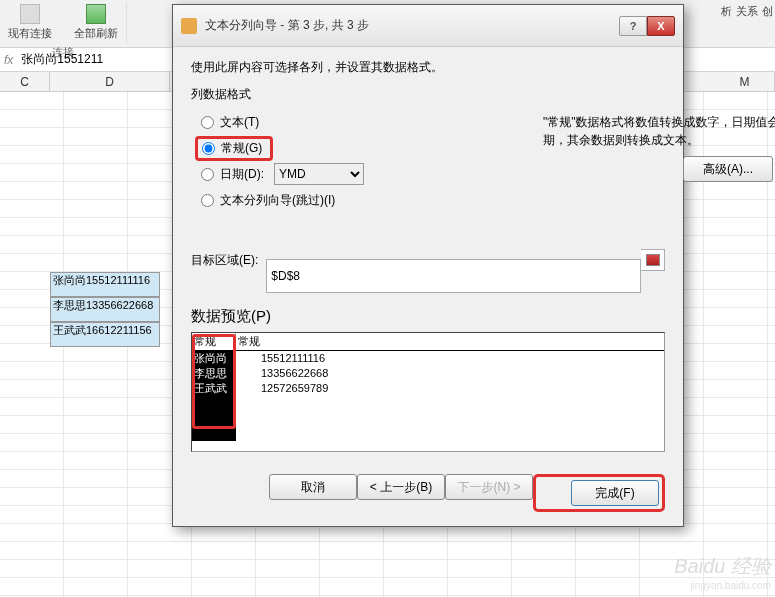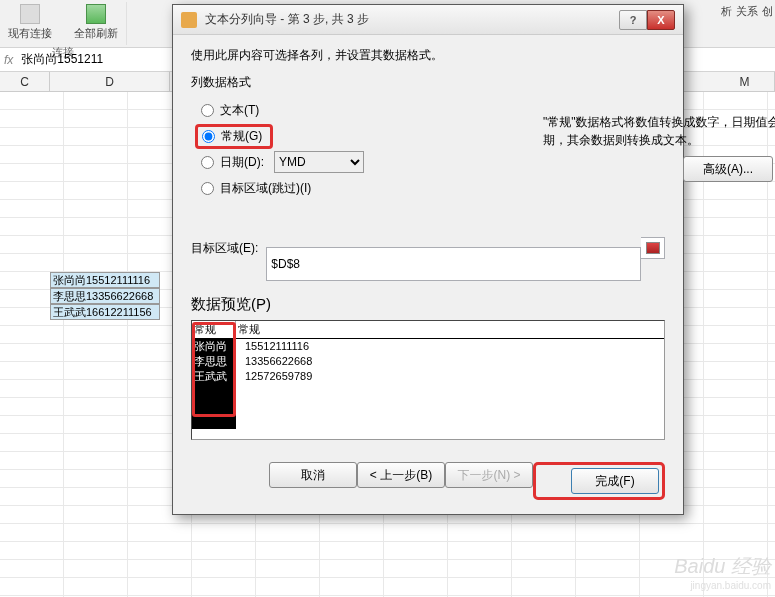--- a/index.html
+++ b/index.html
@@ -24,25 +24,25 @@
     .col-headers { height: 20px; display: flex; background: #f3f3f3; border-bottom: 1px solid #ccc; }
     .col-header { border-right: 1px solid #ccc; text-align: center; line-height: 20px; font-size: 12px; color: #333; }
     .col-header.c { width: 50px; }
     .col-header.d { width: 120px; }
     .col-header.e { width: 50px; }
     .col-header.m { margin-left: auto; width: 60px; }
     
     
     .grid { position: relative; height: 505px; background: #fff; }
     .data-rows { position: absolute; left: 50px; top: 180px; }
-    .data-row { height: 16px; font-size: 11px; background: #d0e8f5; border: 1px solid #999; line-height: 14px; padding: 0 2px; white-space: nowrap; width: 110px; }
+    .data-row { height: 25px; font-size: 11px; background: #d0e8f5; border: 1px solid #999; line-height: 14px; padding: 0 2px; white-space: nowrap; width: 110px; }
     
     
     .dialog { position: absolute; left: 172px; top: 4px; width: 512px; background: #f0f0f0; border: 1px solid #5a5a5a; box-shadow: 4px 4px 12px rgba(0,0,0,0.4); }
-    .titlebar { height: 30px; background: linear-gradient(to bottom, #f8f8f8, #e4e4e4); display: flex; align-items: center; padding: 0 8px; border-bottom: 1px solid #ccc; }
+    .titlebar { height: 42px; background: linear-gradient(to bottom, #f8f8f8, #e4e4e4); display: flex; align-items: center; padding: 0 8px; border-bottom: 1px solid #ccc; }
     .titlebar-icon { width: 16px; height: 16px; background: #e8a94c; border-radius: 2px; margin-right: 8px; }
     .titlebar-text { flex: 1; font-size: 12px; color: #333; }
     .titlebar-btns { display: flex; gap: 0; }
     .titlebar-btn { width: 28px; height: 20px; display: flex; align-items: center; justify-content: center; font-size: 11px; border: 1px solid #999; background: linear-gradient(#f8f8f8,#e0e0e0); cursor: pointer; }
     .titlebar-btn.help { border-radius: 2px 0 0 2px; color: #555; font-weight: bold; }
     .titlebar-btn.close { background: linear-gradient(#e48d82,#c9302c); color: #fff; border-radius: 0 2px 2px 0; border-color: #842a25; font-weight: bold; }
     
     .dialog-body { padding: 12px 18px; }
     .dialog-desc { font-size: 12px; margin-bottom: 10px; }
     
@@ -64,21 +64,21 @@
     .target-input { flex: 1; height: 22px; border: 1px solid #abadb3; padding: 16px 4px; font-size: 12px; background: #fff; margin-top: 32px; }
     .target-icon { width: 24px; height: 22px; border: 1px solid #abadb3; border-left: none; background: #fff; display: flex; align-items: center; justify-content: center; cursor: pointer; }
     .target-icon-inner { width: 14px; height: 12px; background: linear-gradient(#d44, #a22); border: 1px solid #888; }
     
     .preview-label { font-size: 15px; margin: 8px 0 6px; }
     .preview-box { border: 1px inset #999; background: #fff; height: 120px; position: relative; overflow-y: scroll; }
     .preview-header { display: flex; background: #fff; border-bottom: 1px solid #000; font-size: 11px; }
     .preview-header .ph1 { width: 44px; border-right: 1px solid #aaa; padding: 1px 2px; }
     .preview-header .ph2 { flex: 1; padding: 1px 2px; }
     .preview-rows { }
-    .preview-row { display: flex; font-size: 11px; height: 15px; line-height: 15px; }
+    .preview-row { display: flex; font-size: 11px; height: 15px; line-height: 15px; gap: 16px; }
     .preview-row .pc1 { width: 44px; background: #000; color: #fff; padding: 0 2px; }
     .preview-row .pc2 { flex: 1; padding: 0 9px; background: #fff; }
     .preview-col1-highlight { position: absolute; left: 0px; top: 1px; width: 44px; height: 95px; border: 3px solid #e03030; border-radius: 3px; pointer-events: none; }
     .preview-blackfill { background: #000; height: 45px; width: 44px; }
     
     .dialog-buttons { display: flex; justify-content: flex-end; padding: 10px 18px 14px; }
     .dlg-btn { min-width: 88px; height: 26px; font-size: 12px; border: 1px solid #888; background: linear-gradient(#fdfdfd,#e4e4e4); cursor: pointer; border-radius: 3px; }
     .dlg-btn:disabled { color: #aaa; cursor: default; }
     .dlg-btn.finish { border: 1px solid #3c7fb1; margin-left: 32px; }
     .finish-highlight { border: 3px solid #e03030; border-radius: 5px; padding: 3px; display: inline-block; }
@@ -166,21 +166,21 @@
       </div>
       <div class="radio-row">
         <input type="radio" style="">
         <label>日期(D):</label>
         <select class="date-select">
           <option>YMD</option>
         </select>
       </div>
       <div class="radio-row">
         <input type="radio" style="">
-        <label>目标区域(跳过)(I)</label>
+        <label>文本分列向导(跳过)(I)</label>
       </div>
     </div>
 
     <div class="format-desc">"常规"数据格式将数值转换成数字，日期值会转换成日期，其余数据则转换成文本。</div>
     <button class="advanced-btn dlg-btn">高级(A)...</button>
 
     <div class="target-row">
       <span class="target-label">目标区域(E):</span>
       <input class="target-input" value="$D$8" style="">
       <div class="target-icon">

